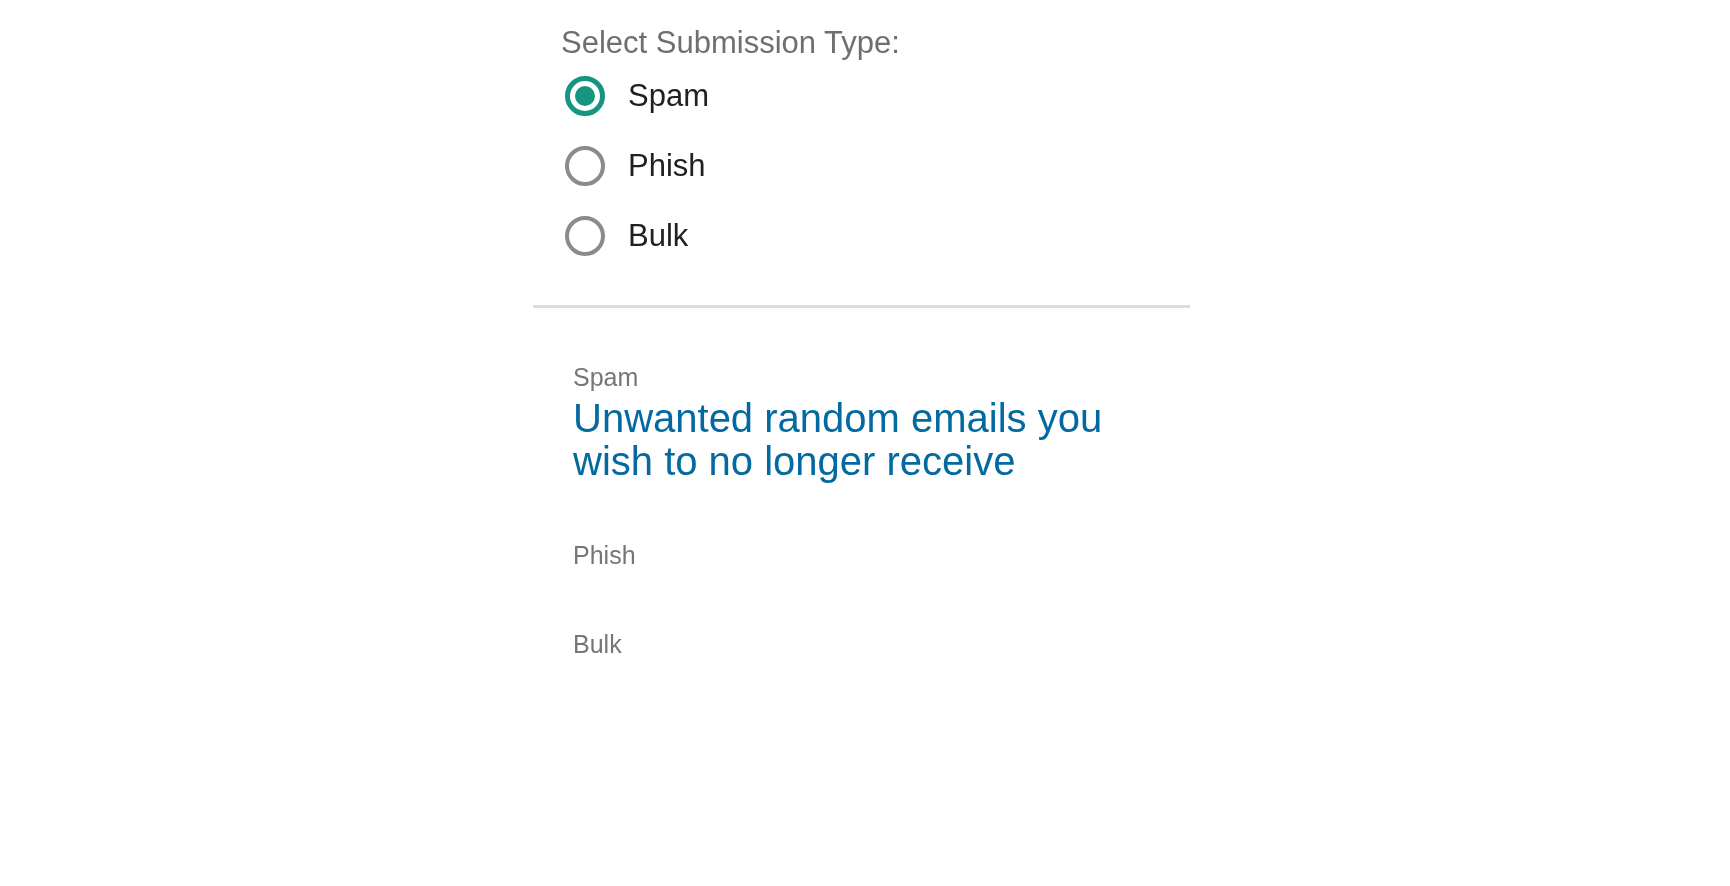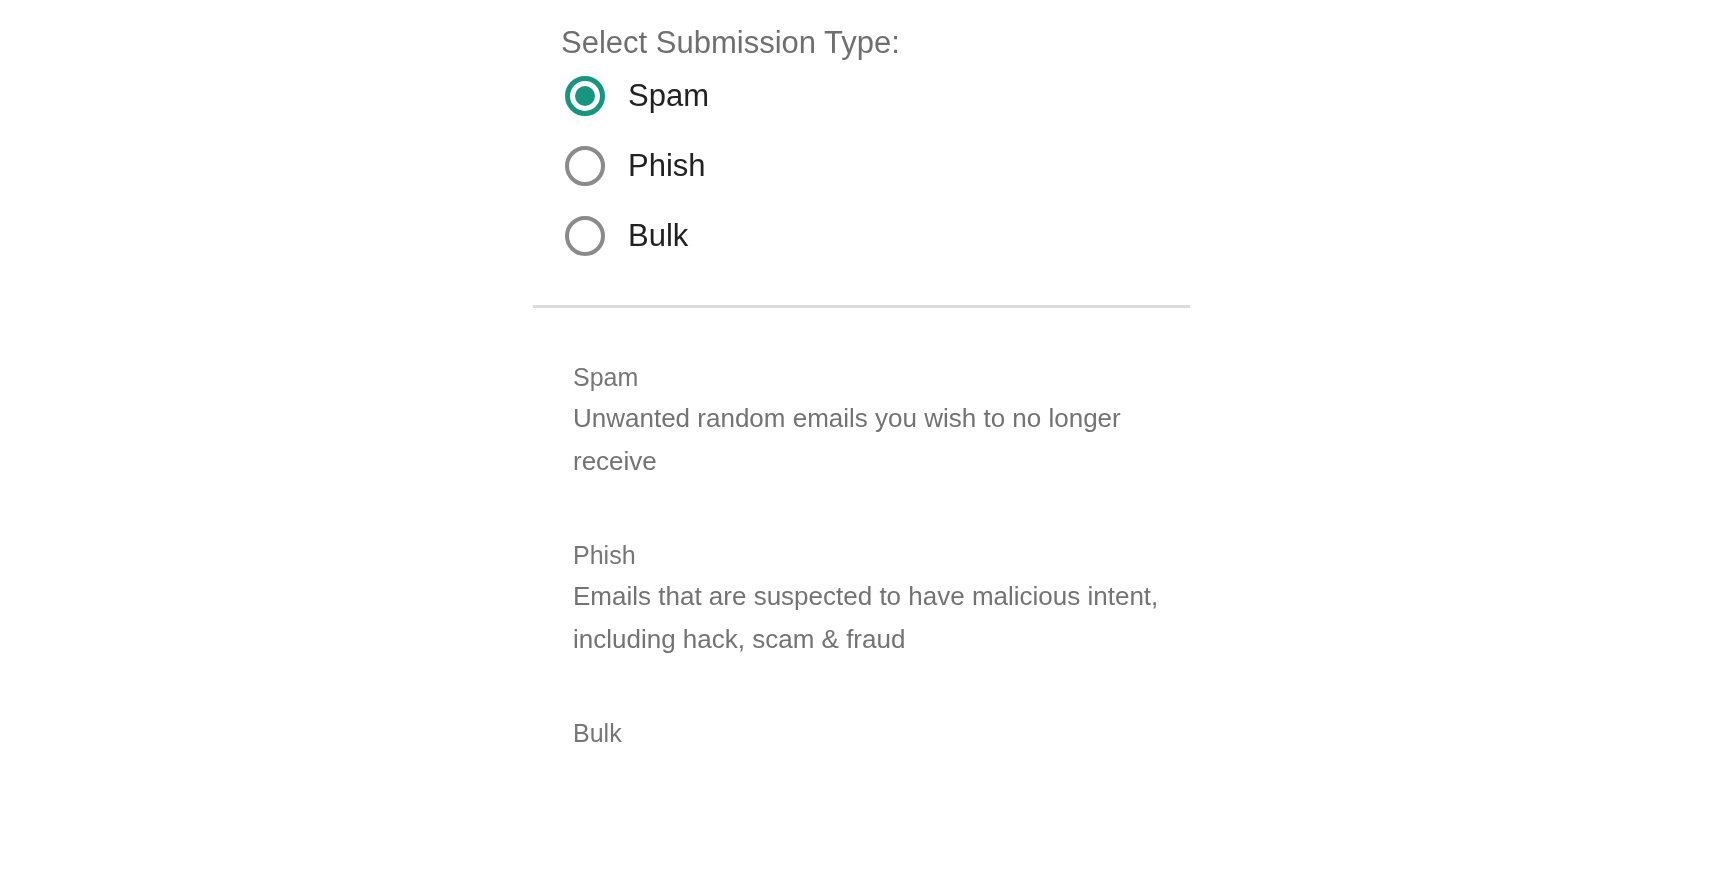--- a/index.html
+++ b/index.html
@@ -89,23 +89,23 @@
   .section {
     margin-bottom: 55px;
   }
   .section-term {
     font-size: 25px;
     line-height: 34px;
     color: #767676;
     margin-bottom: 3px;
   }
   .section-def {
-    font-size: 26px;
+    font-size: 40px;
     line-height: 43px;
-    color: #737373;
+    color: #0369a1;
     max-width: 600px;
   }
 </style>
 </head>
 <body>
 
 <div class="page">
 
   <div class="header-label">Select Submission Type:</div>
 
@@ -132,21 +132,20 @@
 
   <div class="sections">
 
     <div class="section">
       <div class="section-term">Spam</div>
       <div class="section-def">Unwanted random emails you wish to no longer receive</div>
     </div>
 
     <div class="section">
       <div class="section-term">Phish</div>
-      <div class="section-def">Emails that are suspected to have malicious intent, including hack, scam &amp; fraud</div>
     </div>
 
     <div class="section">
       <div class="section-term">Bulk</div>
     </div>
 
   </div>
 
 </div>
 

